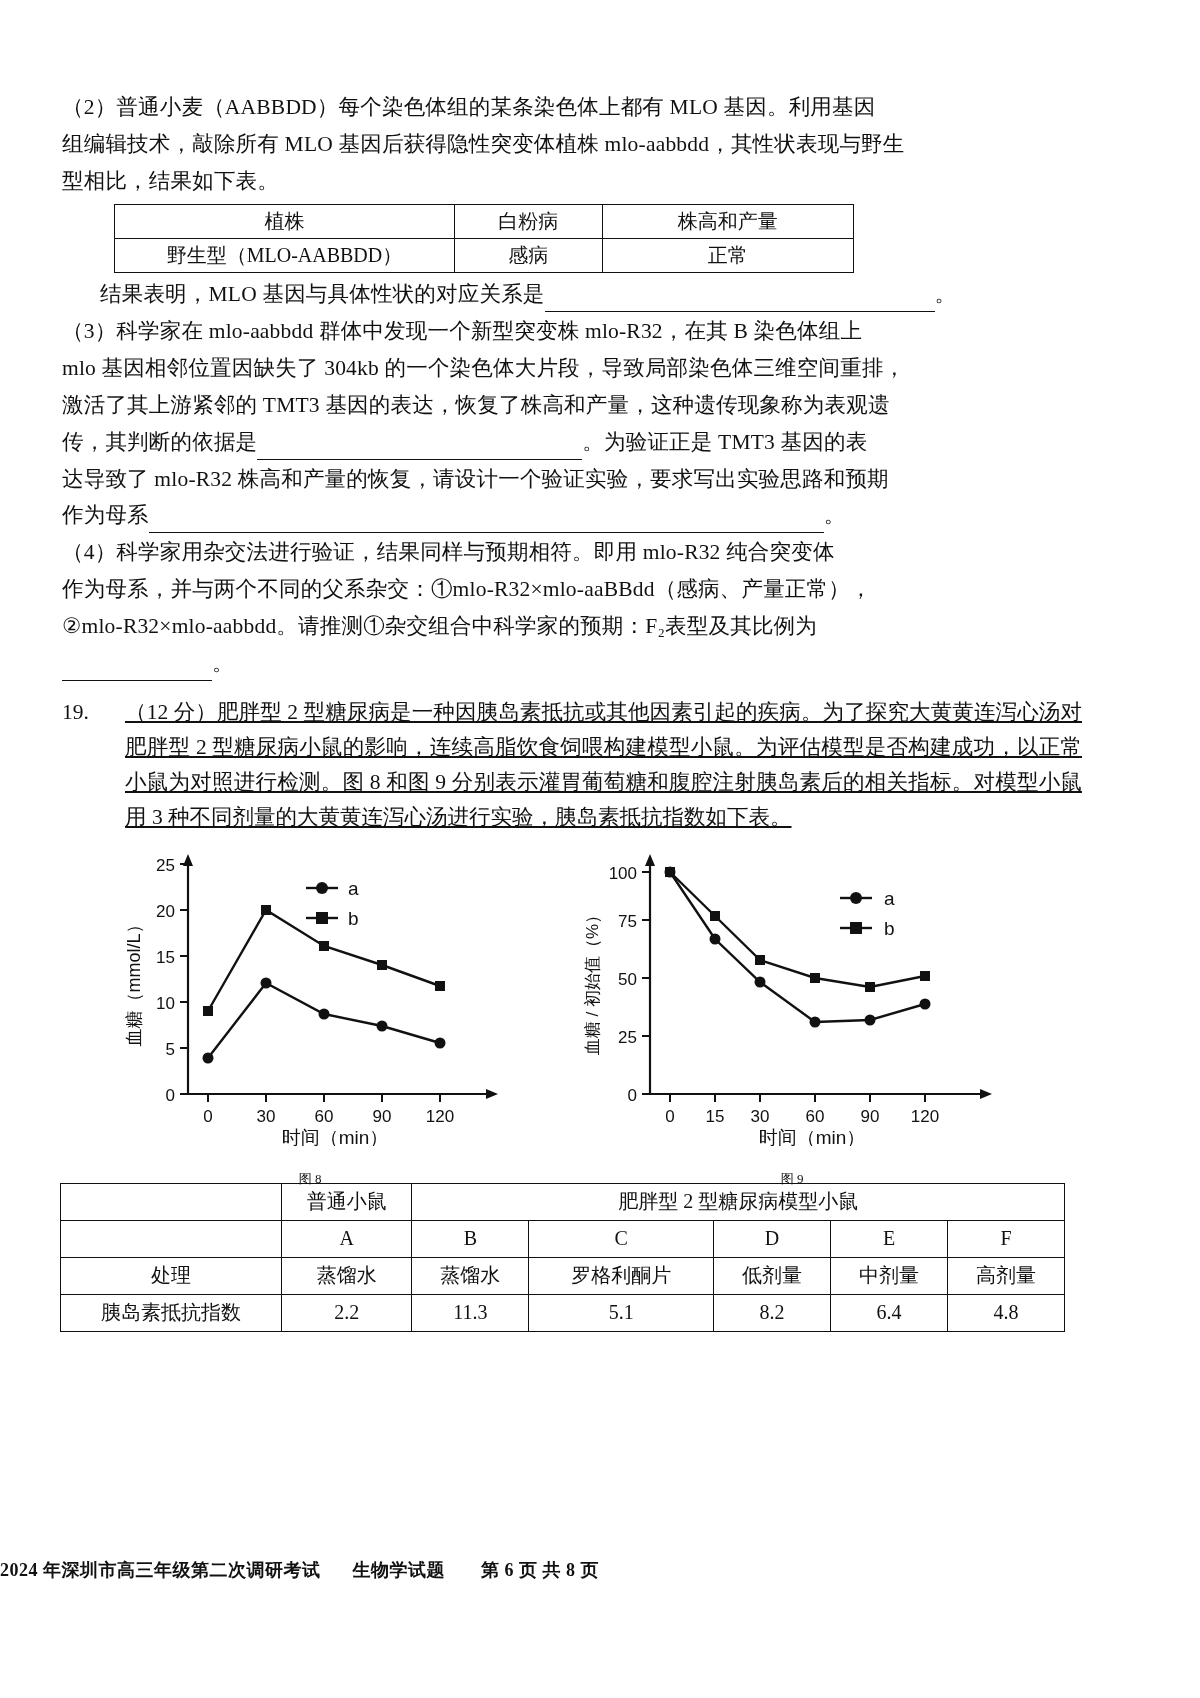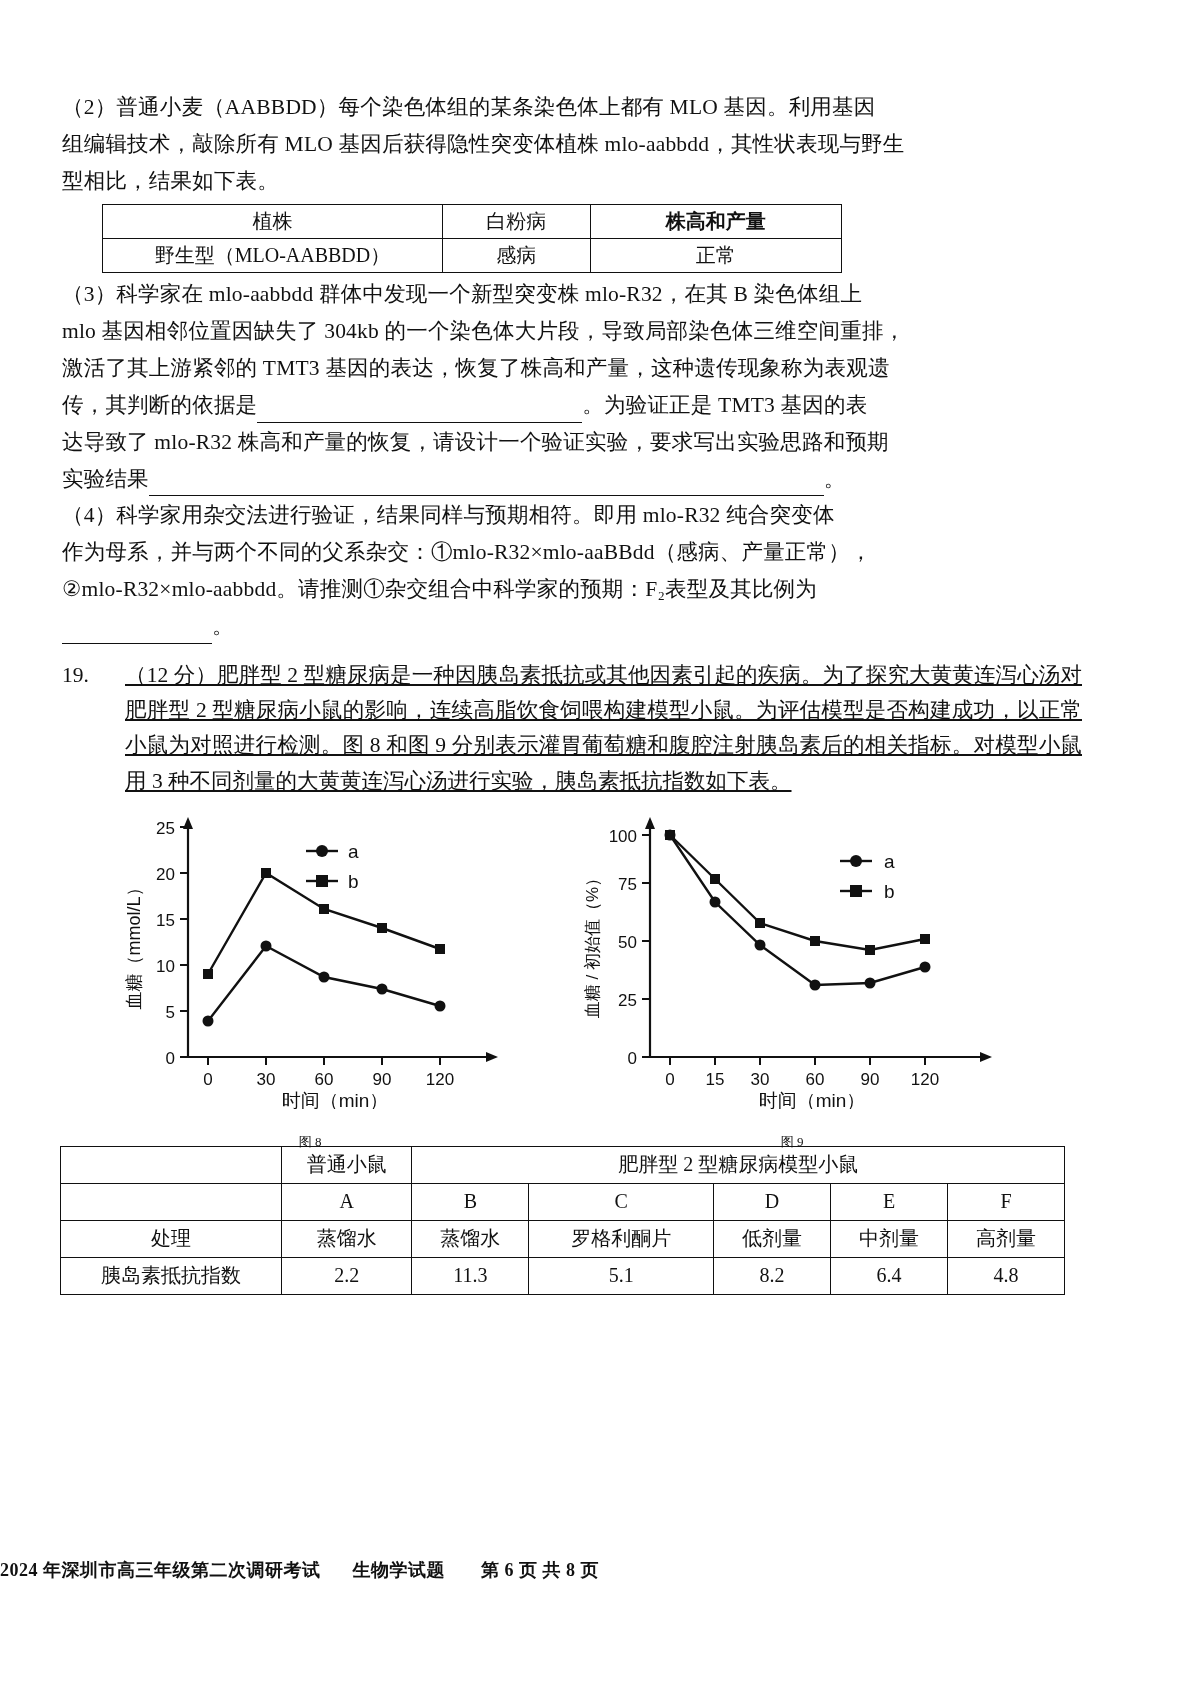--- a/index.html
+++ b/index.html
@@ -35,38 +35,38 @@
     letter-spacing: 0.2px;
   }
   .blank {
     display: inline-block;
     border-bottom: 1.6px solid #111;
     vertical-align: bottom;
     height: 1.05em;
   }
   
   .tbl1-wrap {
-    margin: 6px 0 4px 40px;
+    margin: 6px 0 4px 52px;
     width: 740px;
   }
   table.t {
     border-collapse: collapse;
     width: 100%;
     font-size: 20px;
   }
   table.t td, table.t th {
     border: 1.5px solid #111;
     text-align: center;
     padding: 3px 4px;
     font-weight: normal;
   }
   .t1 td { height: 27px; }
   .t1 .c1 { width: 46%; }
   .t1 .c2 { width: 20%; }
-  .t1 .c3 { width: 34%; font-weight: bold; }
+  .t1 .c3 { width: 34%; }
 
   
   .q19 {
     margin-top: 14px;
     font-size: 21.5px;
     line-height: 1.64;
   }
   .q19 .num {
     position: absolute;
     left: 0;
@@ -136,30 +136,33 @@
         </tr>
         <tr>
           <td>野生型（MLO-AABBDD）</td>
           <td>感病</td>
           <td>正常</td>
         </tr>
       </tbody>
         </table>
     </div>
 
+    <p class="para">
+      <span style="margin-left:38px">结果表明，MLO 基因与具体性状的对应关系是</span><span class="blank" style="width:390px"></span><span>。</span>
+    </p>
 
     <p class="para"><span>（3）科学家在 mlo-aabbdd 群体中发现一个新型突变株 mlo-R32，在其 B 染色体组上</span></p>
     <p class="para"><span>mlo 基因相邻位置因缺失了 304kb 的一个染色体大片段，导致局部染色体三维空间重排，</span></p>
     <p class="para"><span>激活了其上游紧邻的 TMT3 基因的表达，恢复了株高和产量，这种遗传现象称为表观遗</span></p>
     <p class="para">
       <span>传，其判断的依据是</span><span class="blank" style="width:325px"></span><span>。为验证正是 TMT3 基因的表</span>
     </p>
     <p class="para"><span>达导致了 mlo-R32 株高和产量的恢复，请设计一个验证实验，要求写出实验思路和预期</span></p>
     <p class="para">
-      <span>实验结果</span><span class="blank" style="width:675px"></span><span>。</span>
+      <span>作为母系</span><span class="blank" style="width:675px"></span><span>。</span>
     </p>
 
     <p class="para"><span>（4）科学家用杂交法进行验证，结果同样与预期相符。即用 mlo-R32 纯合突变体</span></p>
     <p class="para"><span>作为母系，并与两个不同的父系杂交：①mlo-R32×mlo-aaBBdd（感病、产量正常），</span></p>
     <p class="para"><span>②mlo-R32×mlo-aabbdd。请推测①杂交组合中科学家的预期：F₂表型及其比例为</span></p>
     <p class="para">
       <span class="blank" style="width:150px"></span><span>。</span>
     </p>
 
     <div class="q19-wrap q19">

